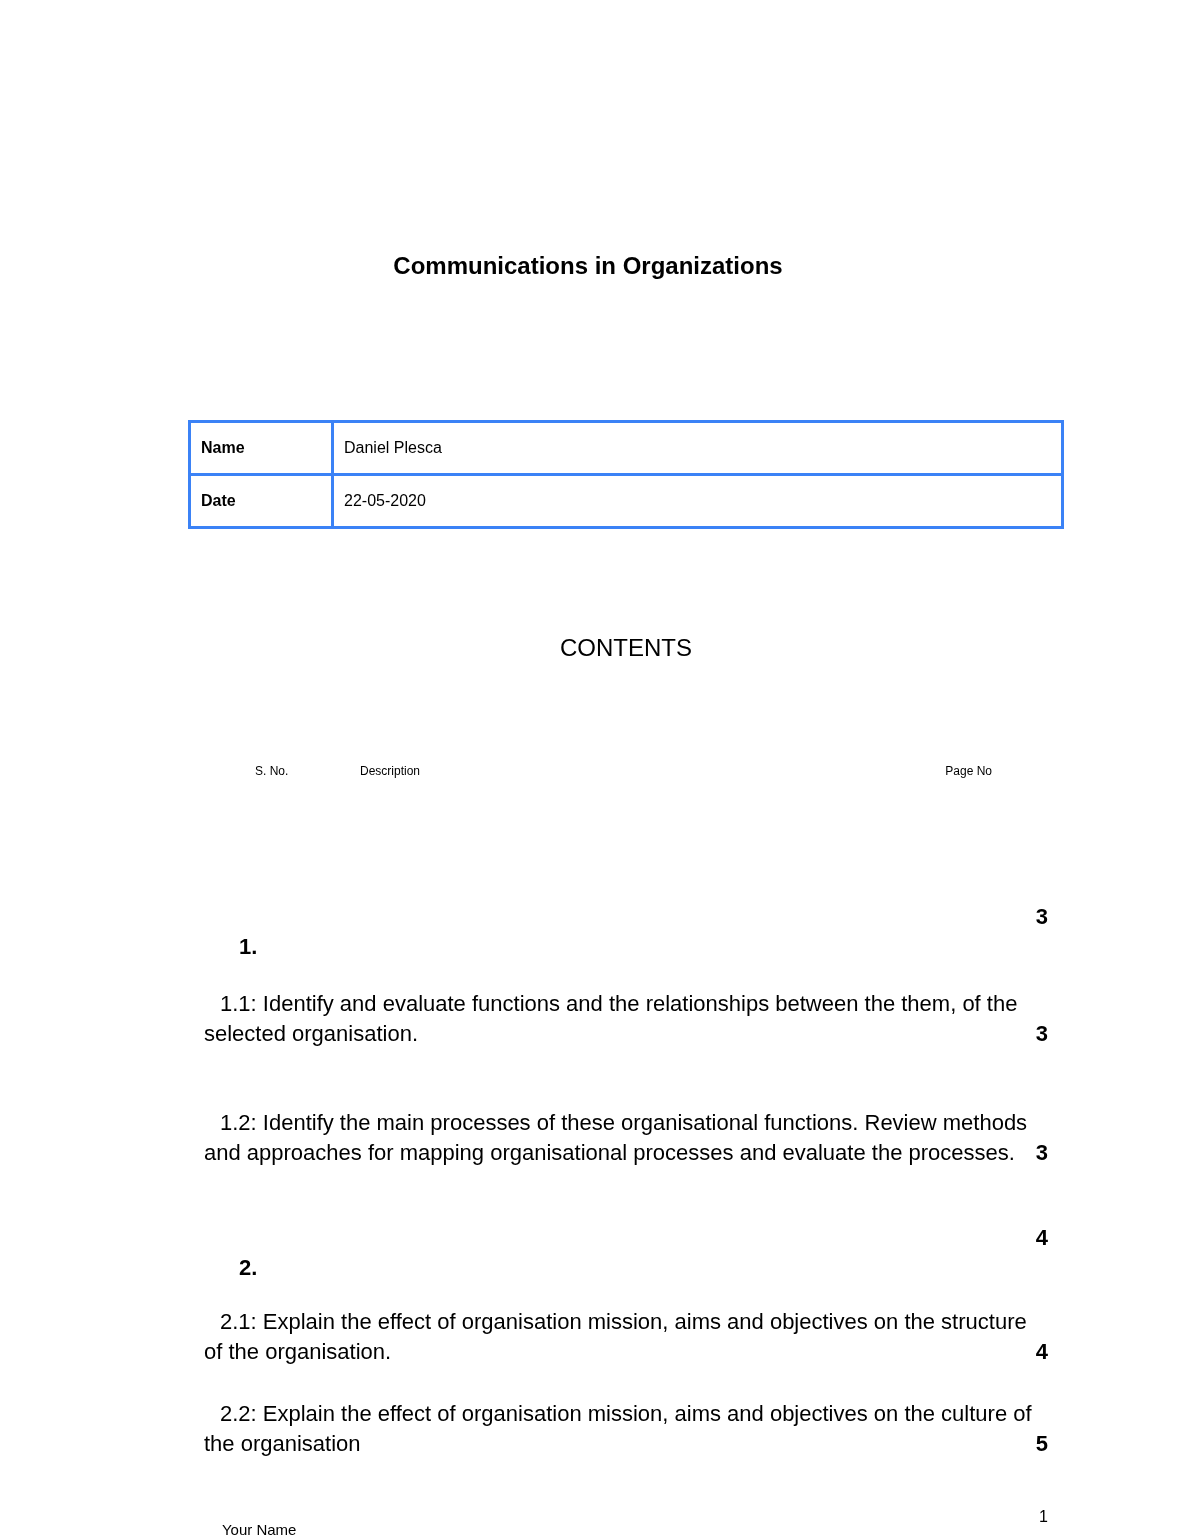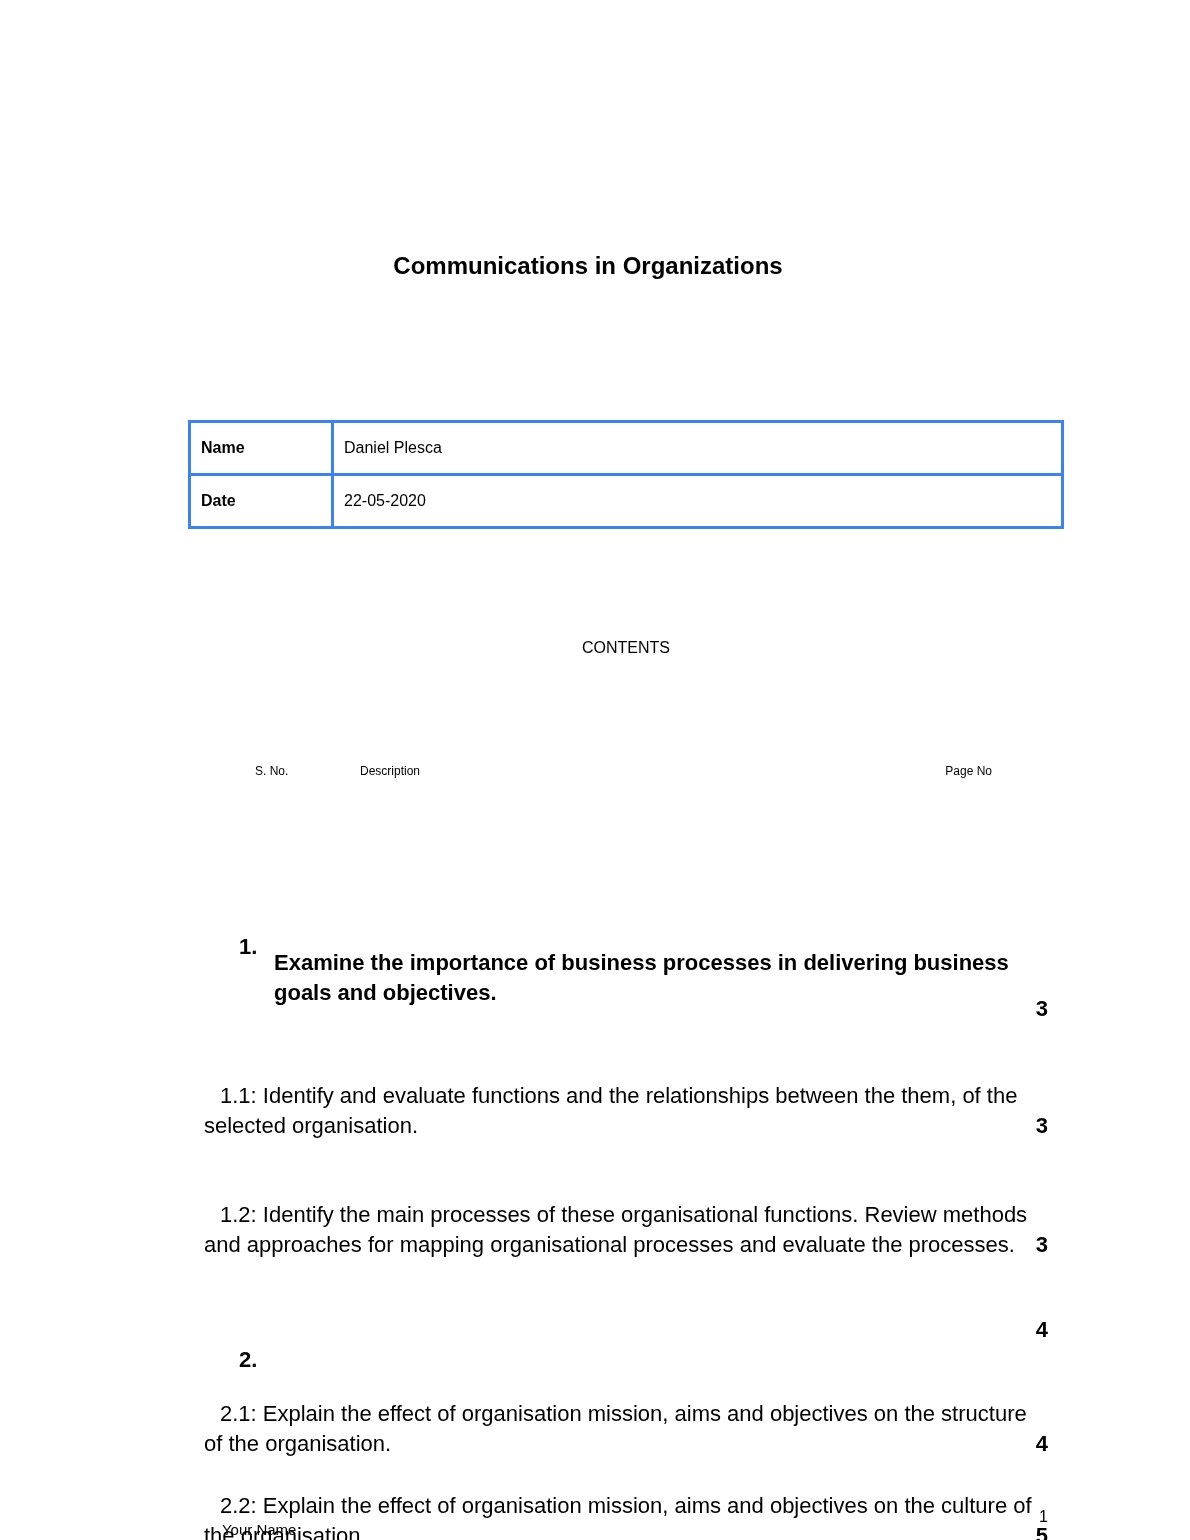--- a/index.html
+++ b/index.html
@@ -33,21 +33,21 @@
     border: 3px solid #3b82f6;
     height: 42px;
     padding-left: 10px;
     vertical-align: middle;
     margin-left: 21px;
   }
   .info-table td.cell-label { width: 143px; font-weight: bold; }
 
   .contents-heading {
     margin-top: 92px;
-    font-size: 16px;
+    font-size: 24px;
     line-height: 22px;
     text-align: center;
     font-weight: normal;
   }
 
   .toc-header {
     margin-top: 52px;
     display: flex;
     align-items: baseline;
     font-size: 12px;
@@ -119,21 +119,20 @@
     <div class="contents-heading">CONTENTS</div>
 
     <div class="toc-header">
       <span class="h-sno">S. No.</span>
       <span class="h-desc">Description</span>
       <span class="h-page">Page No</span>
     </div>
 
     <div class="toc-entry toc-heading entry-0">
       <span class="toc-num">1.</span>
-      <span class="toc-text">Examine the importance of business processes in delivering business goals and objectives.</span>
       <span class="toc-page">3</span>
     </div>
 
     <div class="toc-entry toc-item entry-1">
       <span class="toc-text">1.1: Identify and evaluate functions and the relationships between the them, of the selected organisation.</span>
       <span class="toc-page">3</span>
     </div>
 
     <div class="toc-entry toc-item entry-2">
       <span class="toc-text">1.2: Identify the main processes of these organisational functions. Review methods and approaches for mapping organisational processes and evaluate the processes.</span>

